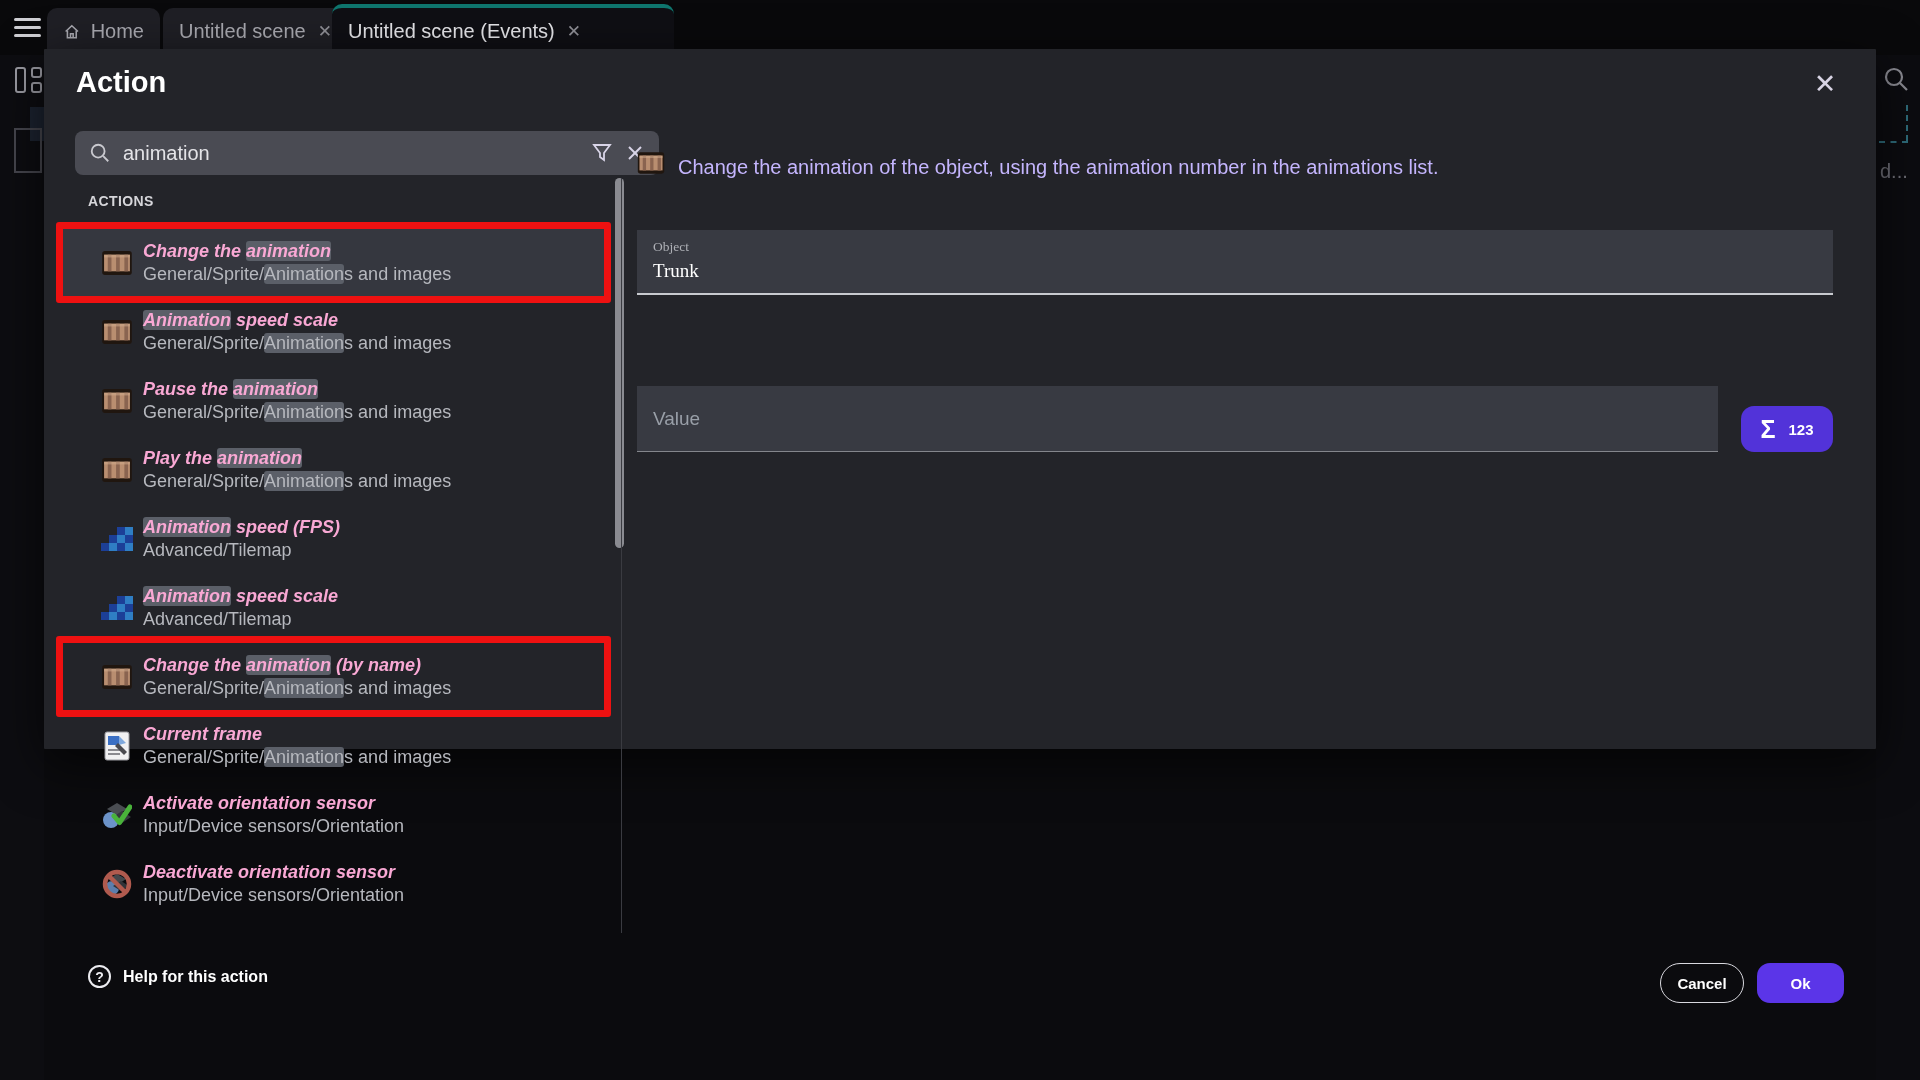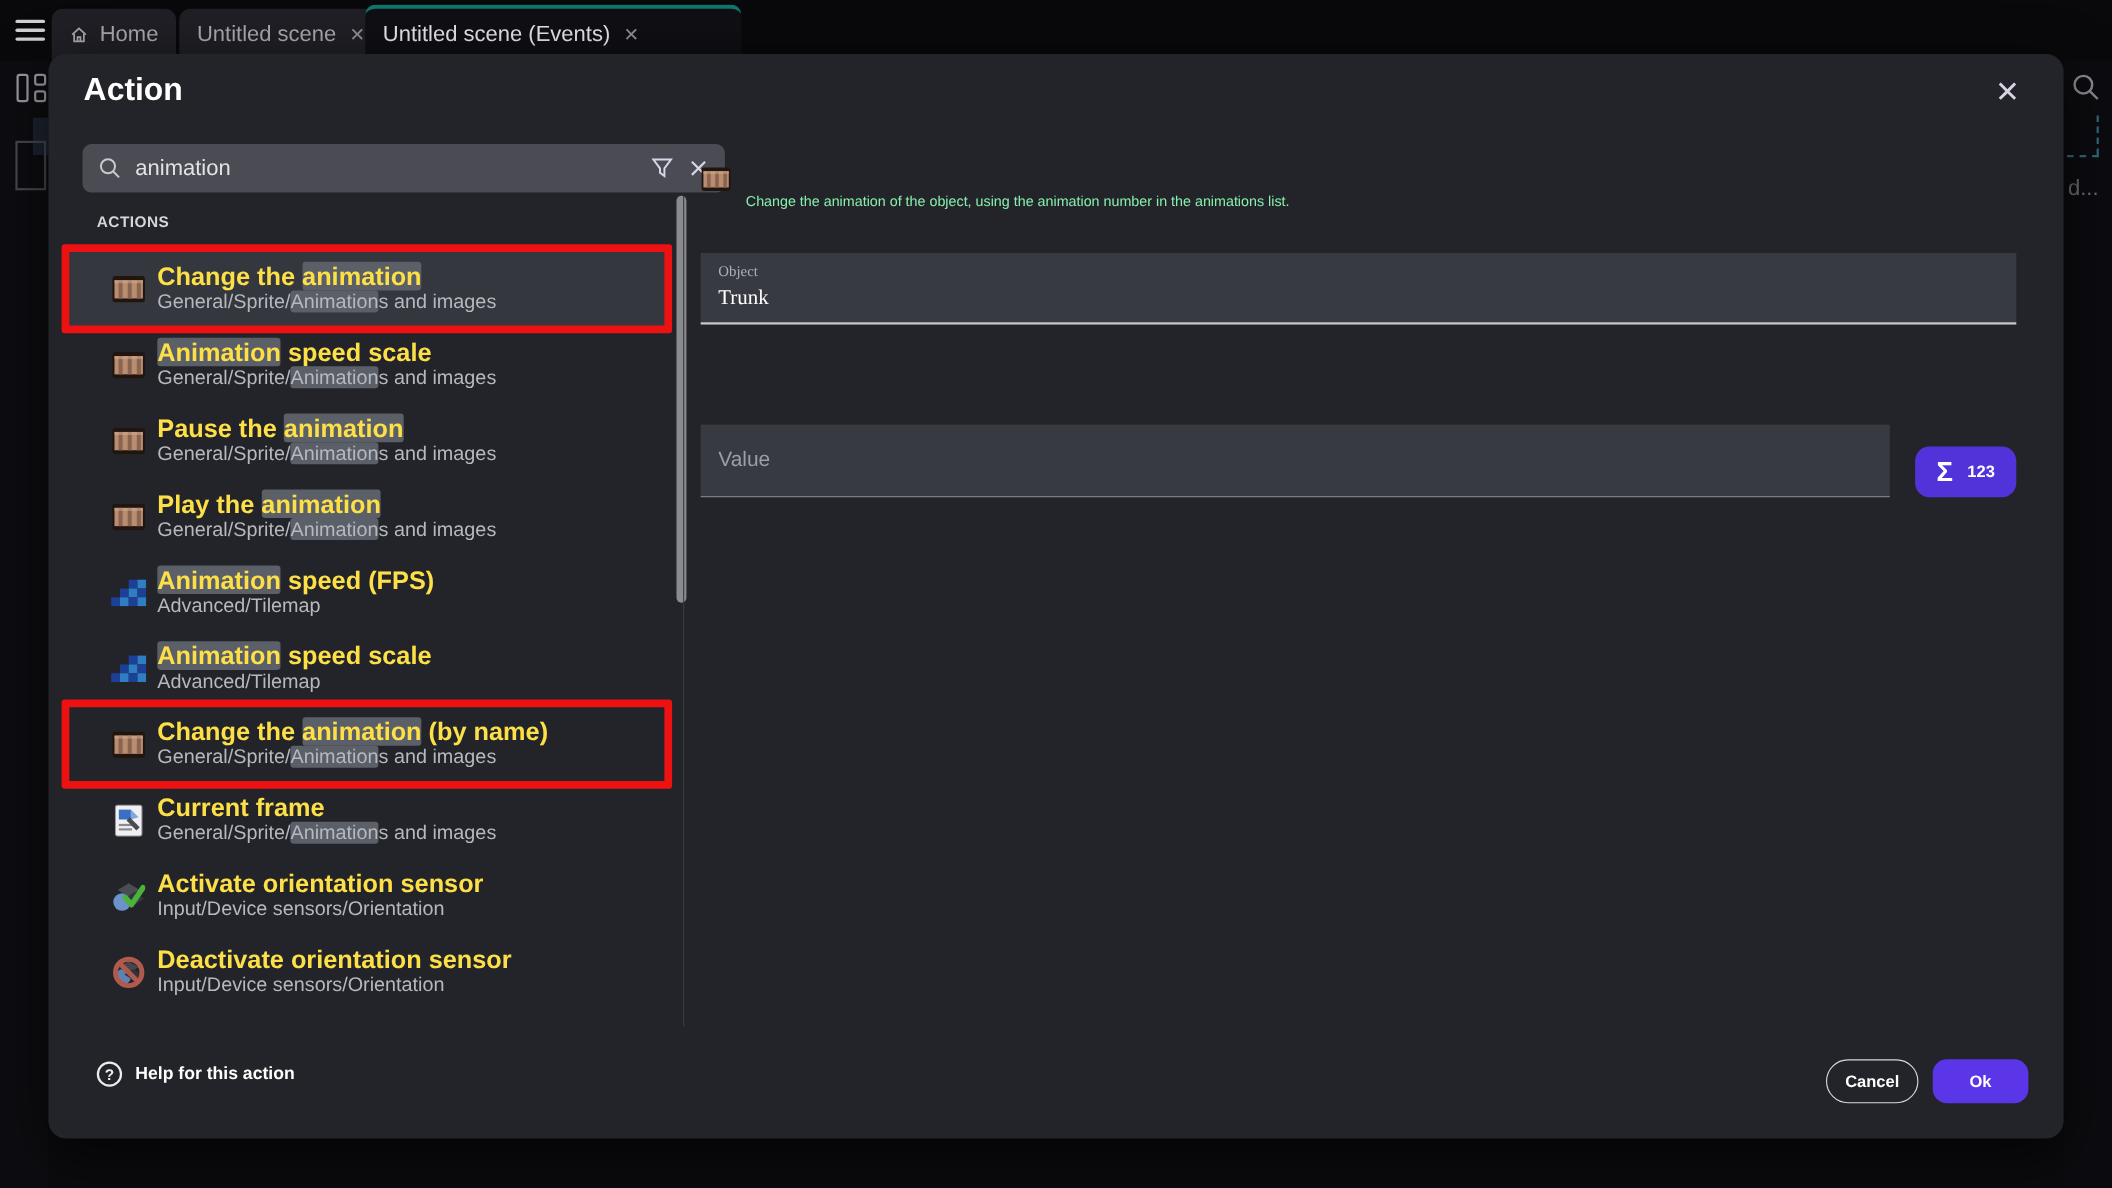--- a/index.html
+++ b/index.html
@@ -23,22 +23,22 @@
   .grid-btn .g3 { position:absolute; left:16px; top:15px; width:11px; height:11px; border:2px solid #9a9aa2; border-radius:3px; }
   .navy-frag { position:absolute; left:30px; top:52px; width:14px; height:34px; background:#1c2330; }
   .outline-frag { position:absolute; left:14px; top:73px; width:28px; height:45px; border:2px solid #46464e; }
   .right-strip { position:absolute; left:1876px; top:55px; width:44px; height:1025px; background:#0c0c10; }
   .search-bg-icon { position:absolute; left:6px; top:10px; cursor:pointer; }
   .dash-v { position:absolute; left:30px; top:50px; width:0; height:36px; border-left:2px dashed #2e6b7a; }
   .dash-h { position:absolute; left:3px; top:86px; width:29px; height:0; border-top:2px dashed #2e6b7a; }
   .trunc-text { position:absolute; left:4px; top:105px; color:#6e6e76; font-size:20px; }
 
   
-  .dialog { position:absolute; left:44px; top:49px; width:1832px; height:986px;
-    background:#232429; border-radius:16px; box-shadow:0 14px 50px rgba(0,0,0,.65); }
+  .dialog { position:absolute; left:44px; top:49px; width:1832px; height:700px;
+    background:#232429; border-radius:1px; box-shadow:0 14px 50px rgba(0,0,0,.65); }
   .dlg-title { position:absolute; left:32px; top:17px; font-size:29px; font-weight:bold; color:#ffffff; }
   .dlg-close { position:absolute; left:1762px; top:16px; width:38px; height:38px; color:#d8d4e4;
     font-size:27px; display:flex; align-items:center; justify-content:center; cursor:pointer; }
 
   
   .searchbox { position:absolute; left:31px; top:82px; width:584px; height:44px; background:#4a4b53;
     border-radius:8px; display:flex; align-items:center; padding:0 14px; gap:12px; }
   .searchbox input { flex:1; background:transparent; border:none; outline:none; color:#e3e3e7;
     font-size:20px; font-family:"Liberation Sans", sans-serif; }
   .sb-icon { display:flex; align-items:center; cursor:pointer; }
@@ -47,31 +47,31 @@
   .section-header { position:absolute; left:44px; top:144px; font-size:14px; font-weight:bold;
     color:#d6d6da; letter-spacing:.4px; }
   .actions-list { position:absolute; left:18px; top:179px; width:543px; }
   .action-row { position:relative; height:69px; display:flex; align-items:center; gap:9px;
     padding-left:38px; border-radius:4px; cursor:pointer; }
   .action-row.selected { background:#35373f; }
   .action-row.annotated::after { content:""; position:absolute; inset:-6px;
     border:7px solid var(--annotation,#ee1111); border-radius:3px; pointer-events:none; }
   .icon-slot { width:34px; display:flex; justify-content:center; flex-shrink:0; }
   .row-text { display:flex; flex-direction:column; line-height:23px; }
-  .row-title { font-size:23px; font-weight:600; color:#fde047; }
+  .row-title { font-size:18px; font-weight:600; color:#f9a8d4;font-style:italic; }
   .row-sub { font-size:18px; color:#b6b8be; }
   .hl { background:var(--highlight,#5b5f68); border-radius:3px; }
   .list-scrollbar { position:absolute; left:571px; top:129px; width:9px; height:370px;
     background:#8a8b91; border-radius:4.5px; cursor:pointer; }
   .panel-divider { position:absolute; left:577px; top:129px; width:1px; height:755px; background:#3a3b41; }
 
   
   .desc-icon { position:absolute; left:593px; top:101px; }
-  .desc-text { position:absolute; left:634px; top:119px; width:1180px; line-height:30px;
-    font-size:13px; color:#86efac; }
+  .desc-text { position:absolute; left:634px; top:103px; width:1180px; line-height:30px;
+    font-size:20px; color:#c4b5fd; }
   .field { position:absolute; width:1196px; height:65px; background:#383a42; padding:9px 16px 0 16px;
     cursor:pointer; }
   .field-label { font-size:13.5px; color:#aeb0b6; }
   .field-value { font-size:19px; color:#ffffff; margin-top:5px; }
   .field.underline-strong { border-bottom:2px solid #c8cacf; }
   .dd-arrow { position:absolute; right:22px; top:29px; width:0; height:0;
     border-left:10px solid transparent; border-right:10px solid transparent;
     border-top:11px solid #e8e8ec; }
   .value-field { position:absolute; left:593px; top:337px; width:1081px; height:66px;
     background:#383a42; border-bottom:1px solid #84868c; }

